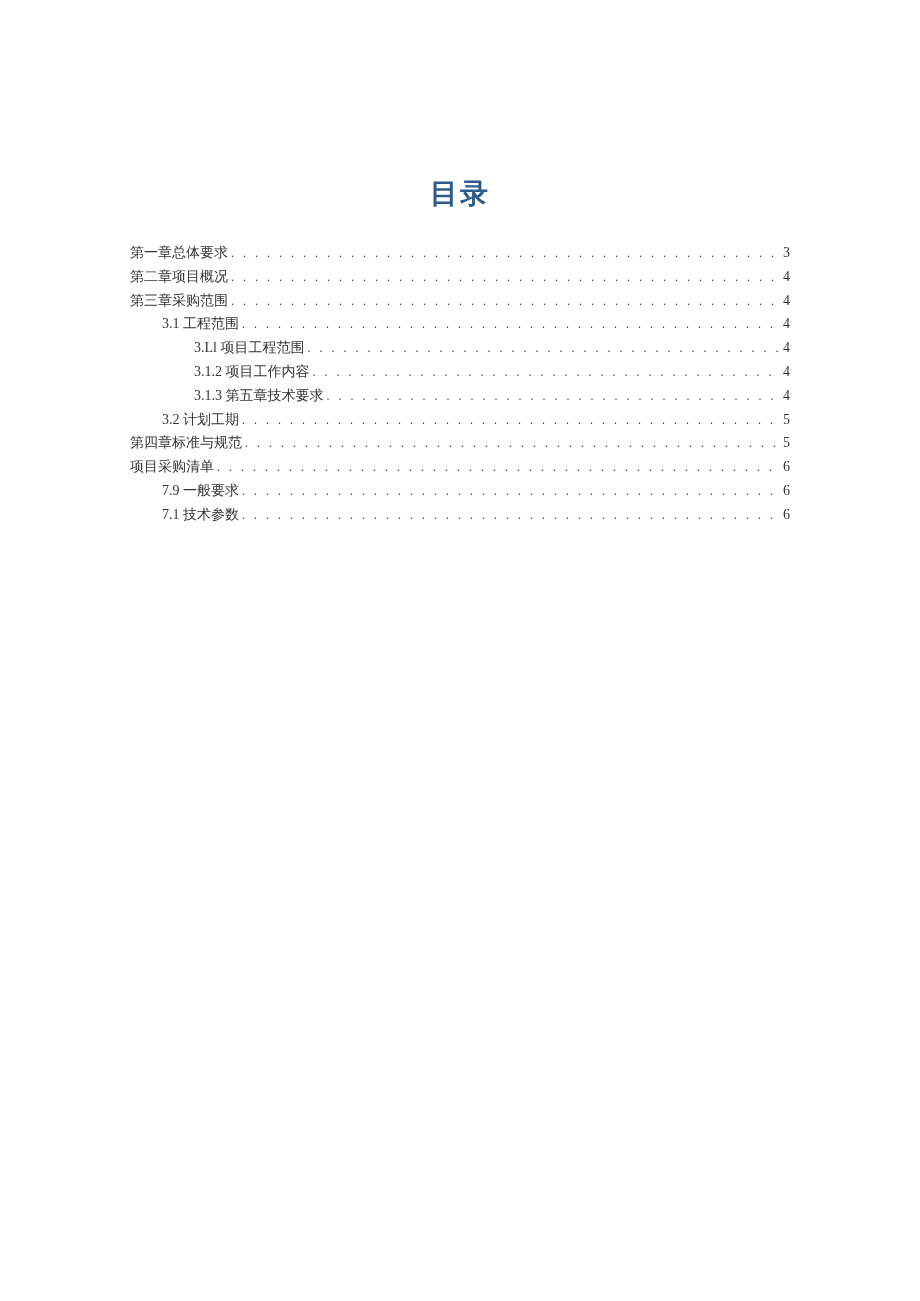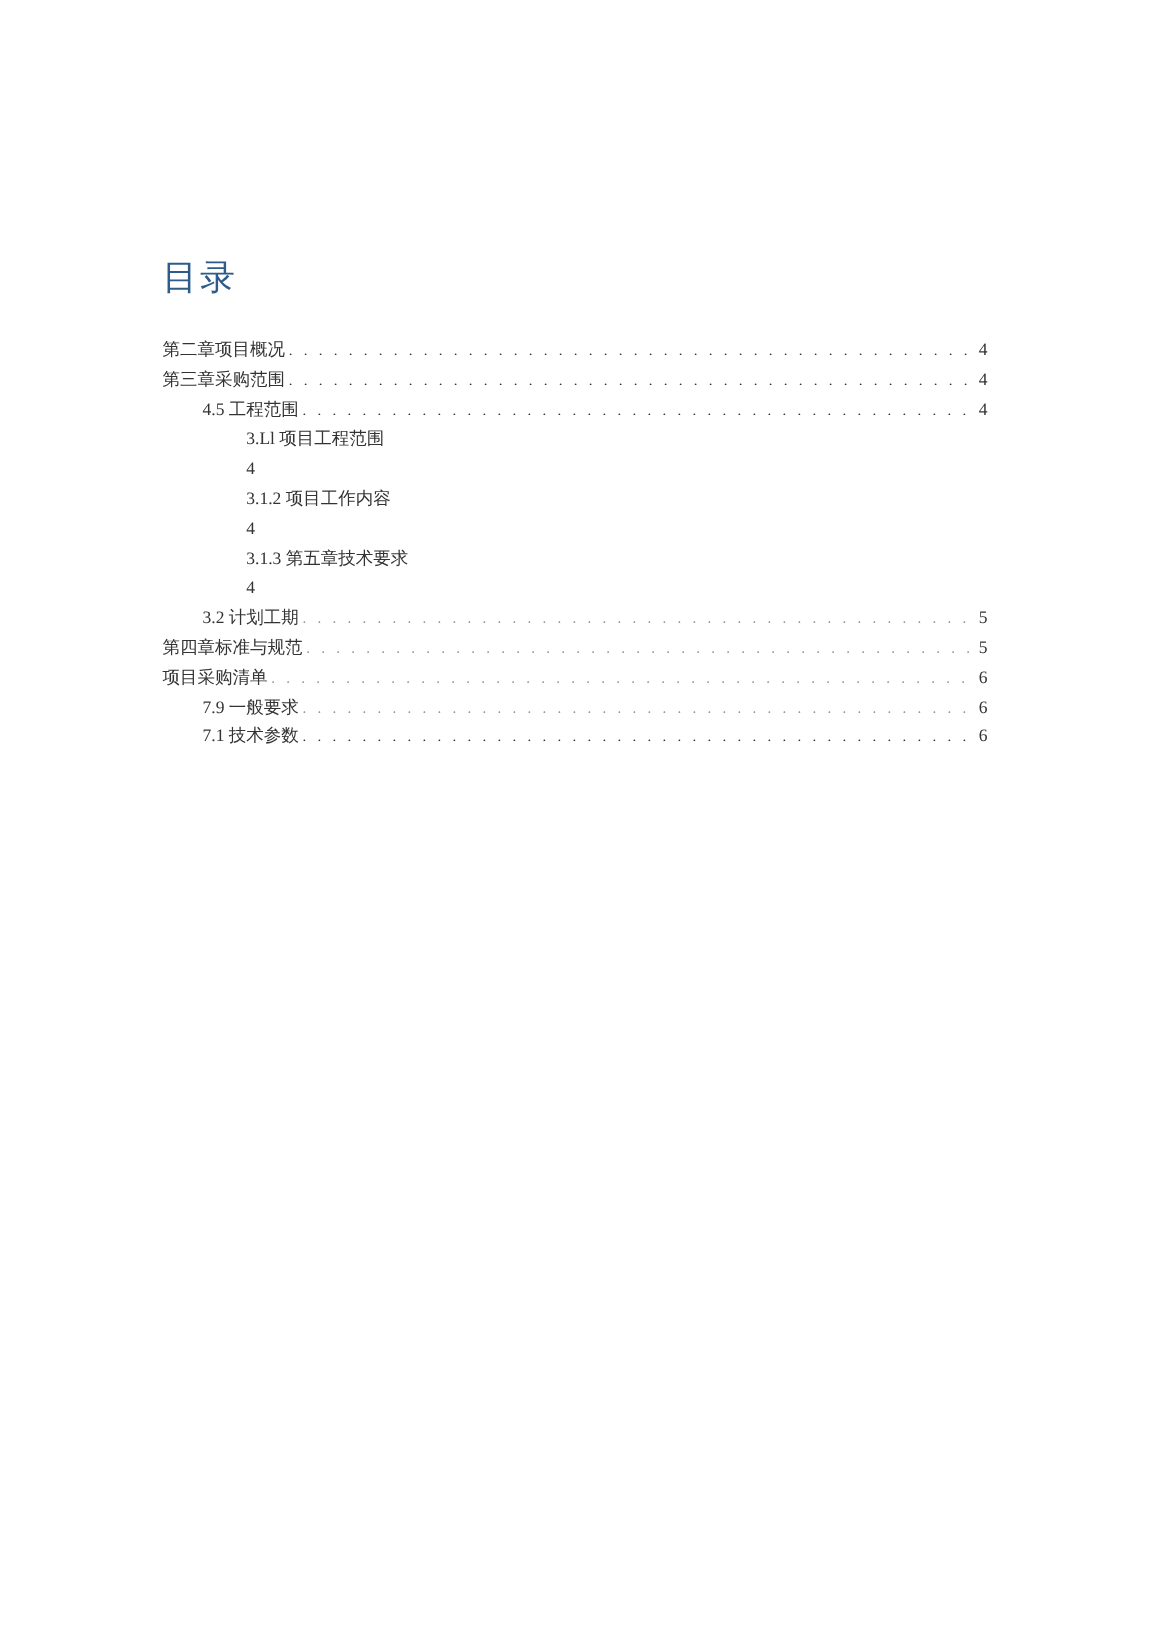--- a/index.html
+++ b/index.html
@@ -8,48 +8,46 @@
       box-sizing: border-box;
     }
     body {
       width: 920px;
       height: 1301px;
       background: #ffffff;
       font-family: "SimSun", "宋体", serif;
       padding: 175px 130px 0 130px;
     }
     .toc-title {
-      text-align: left;
+      text-align: center;
       font-size: 28px;
       color: #2e5c8a;
-      font-weight: normal;
+      font-weight: bold;
       margin-bottom: 28px;
       letter-spacing: 2px;
-      margin-top: 28px;
     }
     .toc-list {
       list-style: none;
     }
     .toc-item {
       display: flex;
       align-items: baseline;
       font-size: 14px;
       color: #333333;
       line-height: 1.7;
       margin-bottom: 0px;
     }
     .toc-item.level-0 {
       padding-left: 0;
     }
     .toc-item.level-1 {
       padding-left: 32px;
     }
     .toc-item.level-2 {
       padding-left: 64px;
-      flex-direction: column;
     }
     .toc-label {
       white-space: nowrap;
       flex-shrink: 0;
     }
     .toc-dots {
       flex: 1;
       overflow: hidden;
       margin: 0 3px;
       letter-spacing: 3px;
@@ -70,31 +68,36 @@
       font-family: "Times New Roman", serif;
     }
   </style>
 </head>
 <body>
 
 <h1 class="toc-title">目录</h1>
 
 <ul class="toc-list">
     <li class="toc-item level-0">
+      <span class="toc-label">第一章总体要求</span>
+      <span class="toc-dots"></span>
+      <span class="toc-page">3</span>
+    </li>
+    <li class="toc-item level-0">
       <span class="toc-label">第二章项目概况</span>
       <span class="toc-dots"></span>
       <span class="toc-page">4</span>
     </li>
     <li class="toc-item level-0">
       <span class="toc-label">第三章采购范围</span>
       <span class="toc-dots"></span>
       <span class="toc-page">4</span>
     </li>
     <li class="toc-item level-1">
-      <span class="toc-label">4.5 工程范围</span>
+      <span class="toc-label">3.1 工程范围</span>
       <span class="toc-dots"></span>
       <span class="toc-page">4</span>
     </li>
     <li class="toc-item level-2">
       <span class="toc-label">3.Ll 项目工程范围</span>
       <span class="toc-dots"></span>
       <span class="toc-page">4</span>
     </li>
     <li class="toc-item level-2">
       <span class="toc-label">3.1.2 项目工作内容</span>

